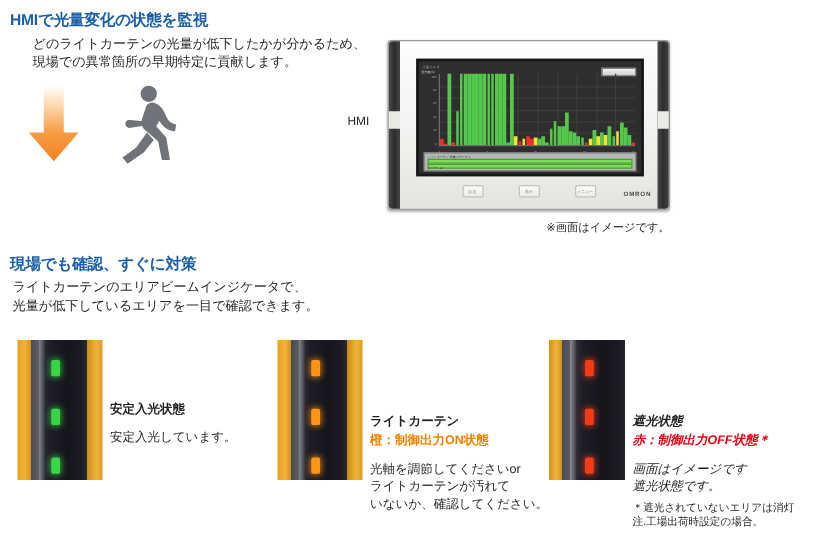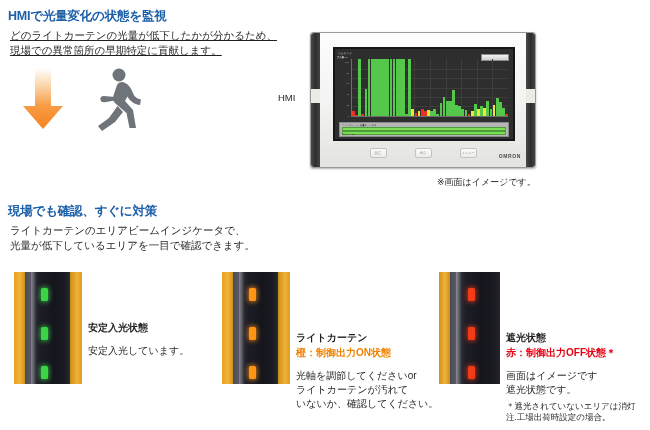--- a/index.html
+++ b/index.html
@@ -27,21 +27,21 @@
   }
   .body-line {
     font-size: 10.5px;
     line-height: 15px;
     color: #231f20;
     white-space: nowrap;
   }
 
   
   #section-one-heading { position: absolute; left: 8px;  top: 8px; }
-  #section-one-body    { position: absolute; left: 10px; top: 28px; text-decoration: underline; }
+  #section-one-body    { position: absolute; left: 26px; top: 28px; }
 
   #down-arrow {
     position: absolute;
     left: 22px;
     top: 68px;
     width: 42px;
     height: 62px;
   }
   #runner-icon {
     position: absolute;
@@ -340,21 +340,21 @@
   .caption .state.red    { color: #e60012; }
   .caption .desc {
     margin-top: 9px;
     font-size: 10px;
     line-height: 14px;
     color: #231f20;
     white-space: nowrap;
   }
   #caption-green  { left: 88px;  top: 320px; }
   #caption-orange { left: 296px; top: 330px; }
-  #caption-red    { left: 506px; top: 330px; }
+  #caption-red    { left: 506px; top: 330px; font-style: italic; }
 
   #footnote {
     position: absolute;
     left: 506px;
     top: 401px;
     font-size: 8.5px;
     line-height: 11px;
     color: #231f20;
     white-space: nowrap;
   }

